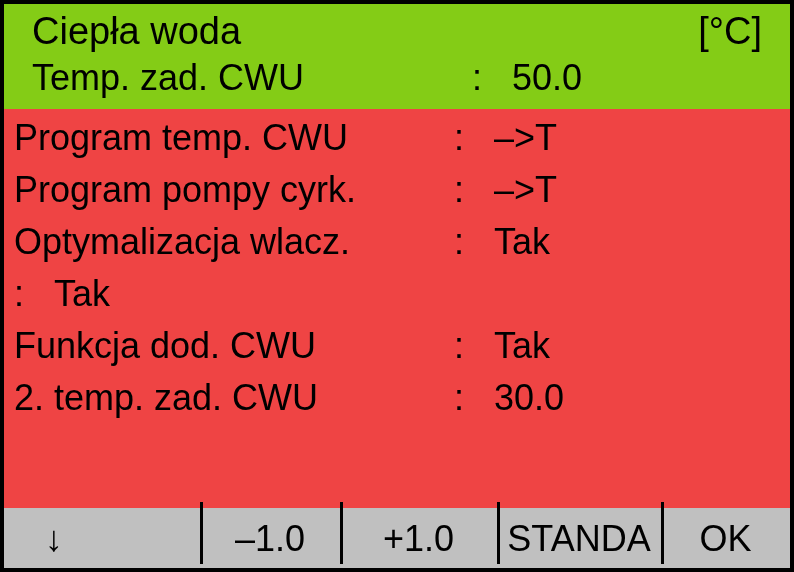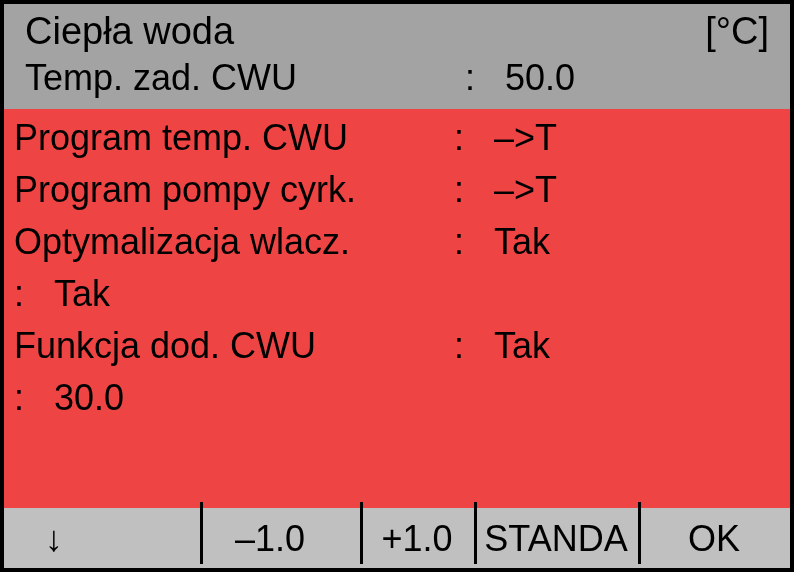--- a/index.html
+++ b/index.html
@@ -13,22 +13,22 @@
     }
     .screen {
       width: 794px;
       height: 572px;
       border: 4px solid #000;
       display: flex;
       flex-direction: column;
       overflow: hidden;
     }
     .header {
-      background: #a3a3a3;
-      padding: 6px 21px;
+      background: #84cc16;
+      padding: 6px 28px;
     }
     .header-title-row {
       display: flex;
       justify-content: space-between;
       font-size: 38px;
       color: #000;
     }
     .row {
       display: flex;
       font-size: 36px;
@@ -79,21 +79,21 @@
       position: absolute;
       left: 0;
       top: -8px;
       bottom: 4px;
       width: 3px;
       background: #000;
     }
     .btn-down { width: 100px; }
     .btn-empty { width: 96px; }
     .btn-minus { width: 140px; }
-    .btn-plus { width: 114px; margin-left: 20px; }
+    .btn-plus { width: 157px; }
     .btn-standa { width: 164px; }
     .btn-ok { flex: 1; }
   </style>
 </head>
 <body>
 
 <div class="screen">
 
   <div class="header">
     <div class="header-title-row">
@@ -126,20 +126,21 @@
     <div class="row">
       <span class="colon">:</span>
       <span class="value">Tak</span>
     </div>
     <div class="row">
       <span class="label">Funkcja dod. CWU</span>
       <span class="colon">:</span>
       <span class="value">Tak</span>
     </div>
     <div class="row">
+      <span class="label">2. temp. zad. CWU</span>
       <span class="colon">:</span>
       <span class="value">30.0</span>
     </div>
   </div>
 
   <div class="footer">
     <div class="footer-btn btn-down">
       <span>↓</span>
     </div>
     <div class="footer-btn btn-empty"></div>

